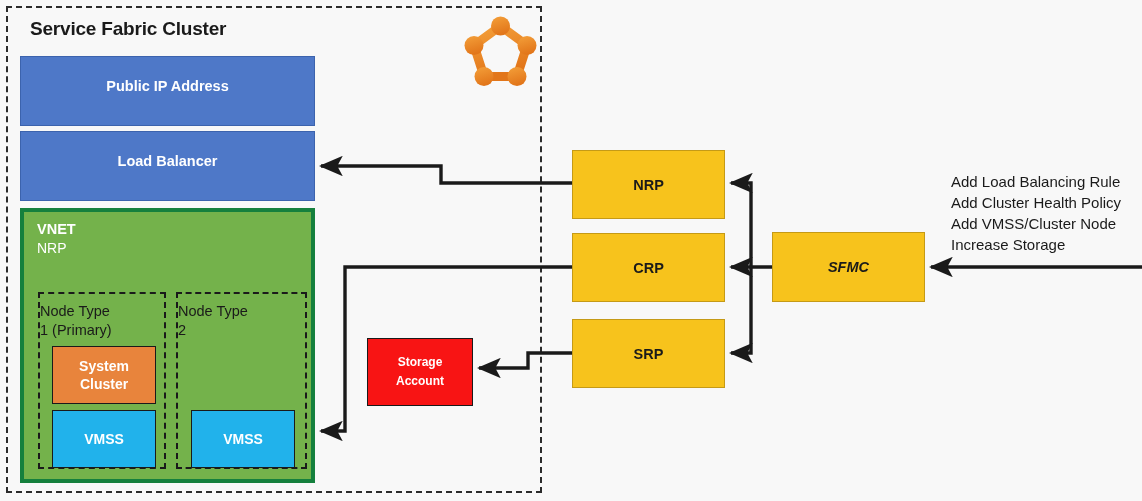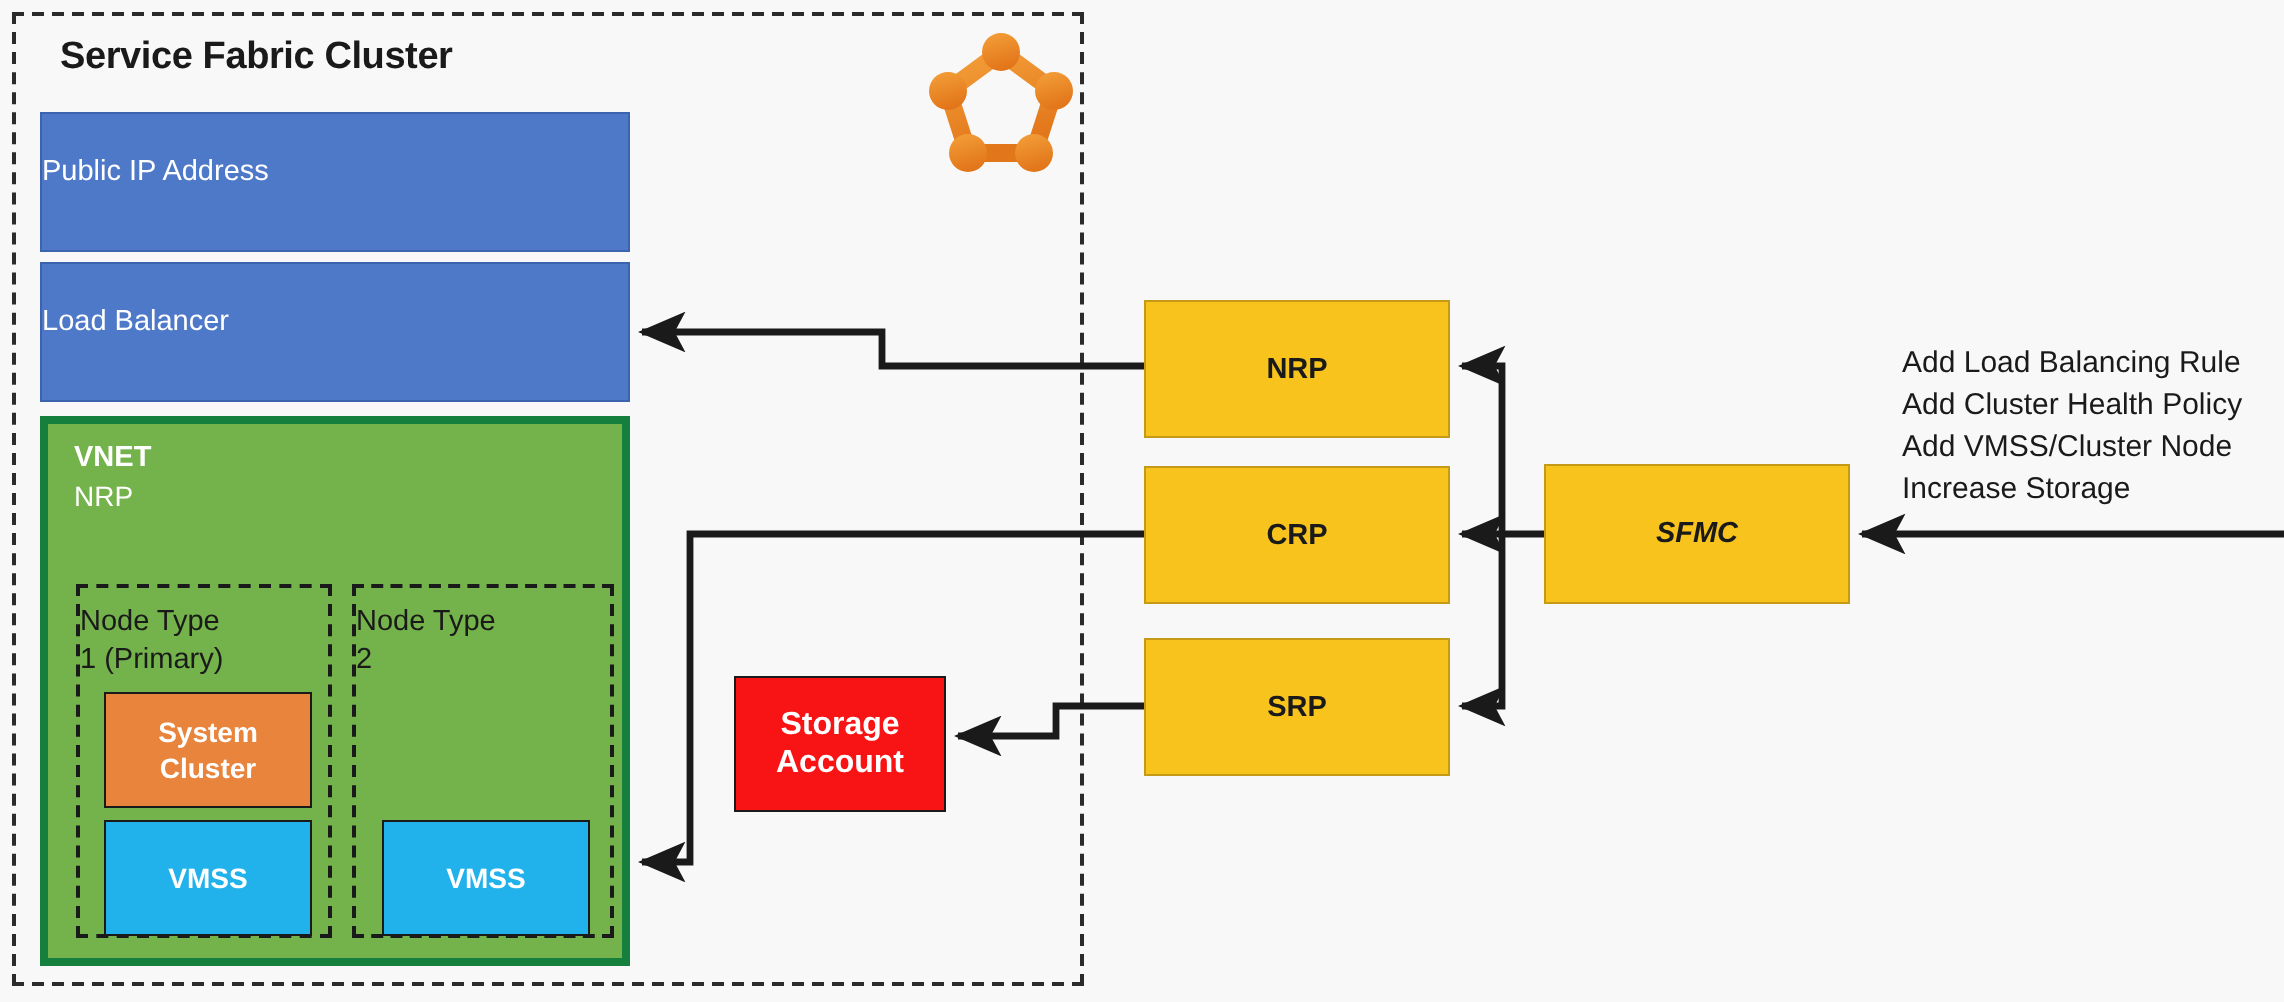--- a/index.html
+++ b/index.html
@@ -33,23 +33,23 @@
     font-size: 19px;
     font-weight: bold;
     color: #1a1a1a;
     letter-spacing: -0.2px;
   }
   
   .blue-box {
     background: #4e78c8;
     border: 1px solid #3c63ad;
     color: #ffffff;
-    font-weight: normal;
-    font-size: 14.5px;
-    text-align: left;
+    font-weight: bold;
+    font-size: 14.5px;
+    text-align: center;
   }
   .blue-box .lbl {
     position: absolute;
     left: 0; right: 0;
     top: 21px;
   }
   #public-ip { left: 20px; top: 56px; width: 295px; height: 70px; }
   #load-balancer { left: 20px; top: 131px; width: 295px; height: 70px; }
 
   
@@ -126,21 +126,21 @@
   #sfmc { left: 772px; top: 232px; width: 153px; height: 70px; font-style: italic; }
 
   
   #storage-account {
     left: 367px; top: 338px;
     width: 106px; height: 68px;
     background: #f81414;
     border: 1px solid #1a1a1a;
     color: #ffffff;
     font-weight: bold;
-    font-size: 16px;
+    font-size: 12px;
     display: flex;
     align-items: center;
     justify-content: center;
     text-align: center;
     line-height: 19px;
   }
 
   
   #annotations {
     position: absolute;

